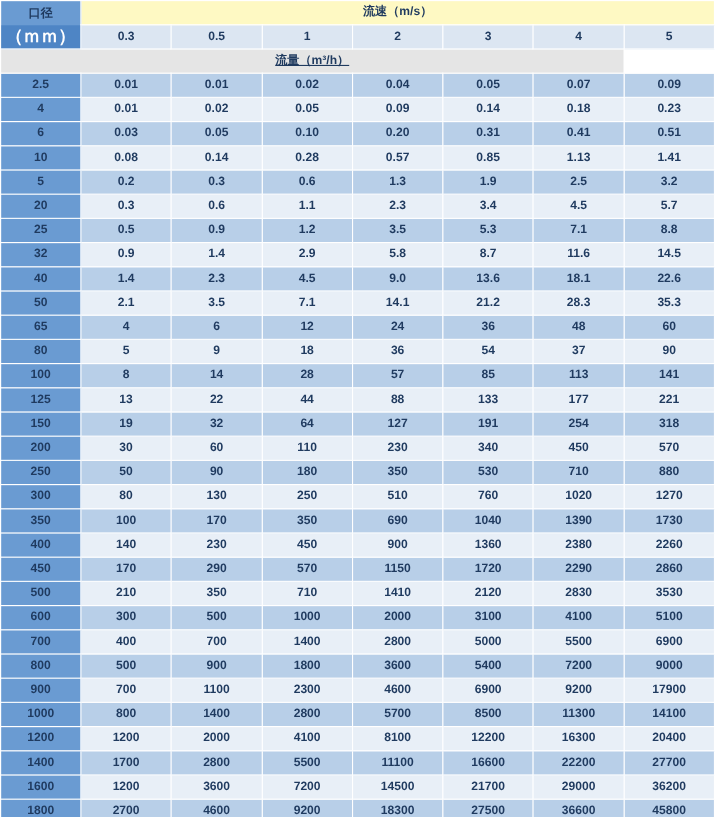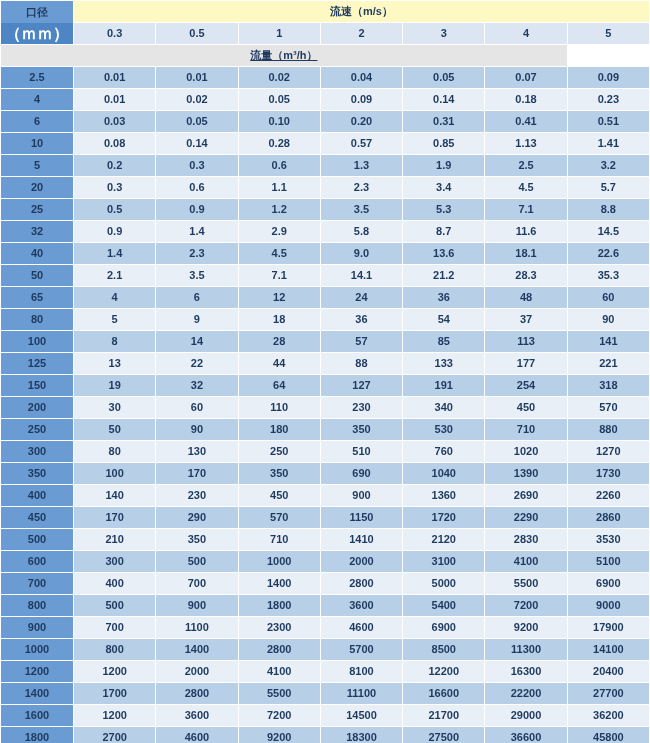--- a/index.html
+++ b/index.html
@@ -289,21 +289,21 @@
         <td class="data">1390</td>
         <td class="data">1730</td>
       </tr>
       <tr class="row-b">
         <td class="col-diam">400</td>
         <td class="data">140</td>
         <td class="data">230</td>
         <td class="data">450</td>
         <td class="data">900</td>
         <td class="data">1360</td>
-        <td class="data">2690</td>
+        <td class="data">2380</td>
         <td class="data">2260</td>
       </tr>
       <tr class="row-a">
         <td class="col-diam">450</td>
         <td class="data">170</td>
         <td class="data">290</td>
         <td class="data">570</td>
         <td class="data">1150</td>
         <td class="data">1720</td>
         <td class="data">2290</td>

